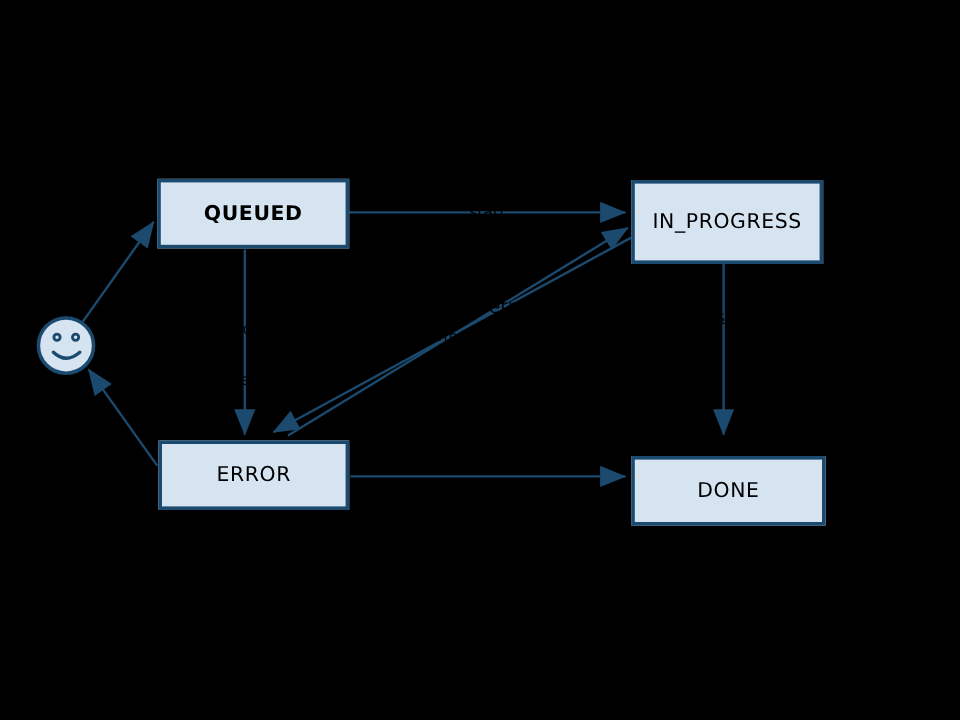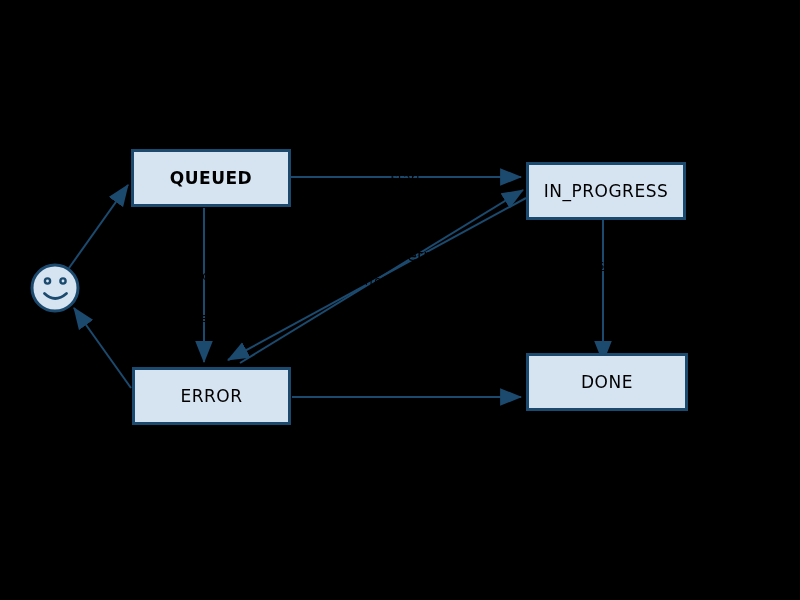--- a/index.html
+++ b/index.html
@@ -16,23 +16,23 @@
   .smiley-mouth{fill:none;stroke:var(--stroke,#1b4a6e);stroke-width:2.8;stroke-linecap:round;}
   .node{
     position:absolute;box-sizing:border-box;
     border:3px solid var(--stroke,#1b4a6e);
     background:var(--node-fill,#d6e4f2);
     display:flex;align-items:center;justify-content:center;
     color:var(--node-text,#000);
     font-size:17px;letter-spacing:0.5px;
   }
   .node-queued{left:131px;top:149px;width:160px;height:58px;font-weight:bold;}
-  .node-inprogress{left:526px;top:150px;width:160px;height:58px;margin-top:12px;}
+  .node-inprogress{left:526px;top:150px;width:160px;height:70px;}
   .node-error{left:132px;top:367px;width:159px;height:58px;}
-  .node-done{left:526px;top:353px;width:162px;height:58px;}
+  .node-done{left:526px;top:380px;width:162px;height:58px;}
   .edge-label{
     position:absolute;transform:translate(-50%,-50%);
     color:var(--edge-label-text,#000);
     font-size:13px;line-height:21px;
     white-space:pre-line;text-align:left;
   }
   .lbl-start{left:406px;top:177px;}
   .lbl-queued-error{left:204px;top:296px;}
   .lbl-inprogress-error{left:372px;top:281px;font-size:12px;line-height:15px;}
   .lbl-error-inprogress{left:420px;top:255px;font-size:16px;line-height:15px;}

